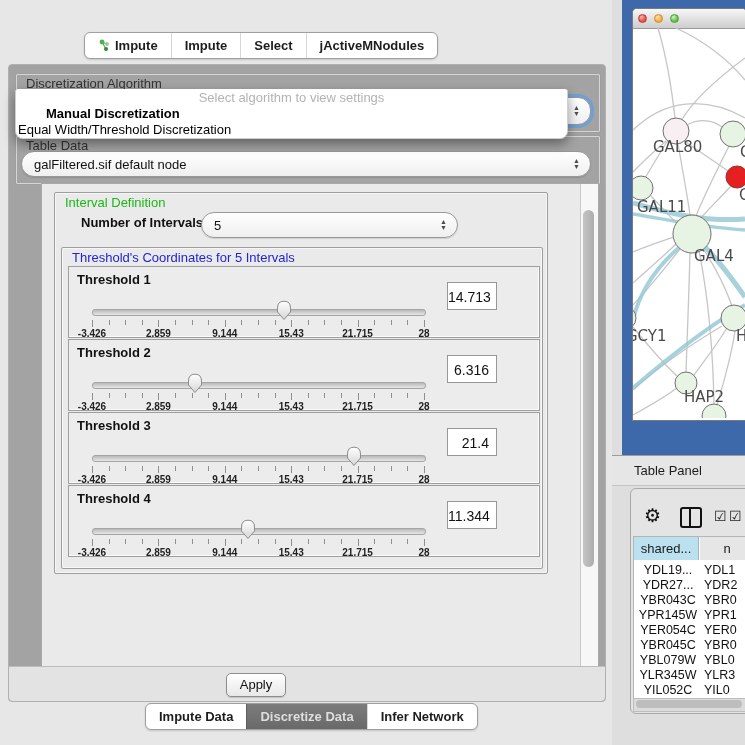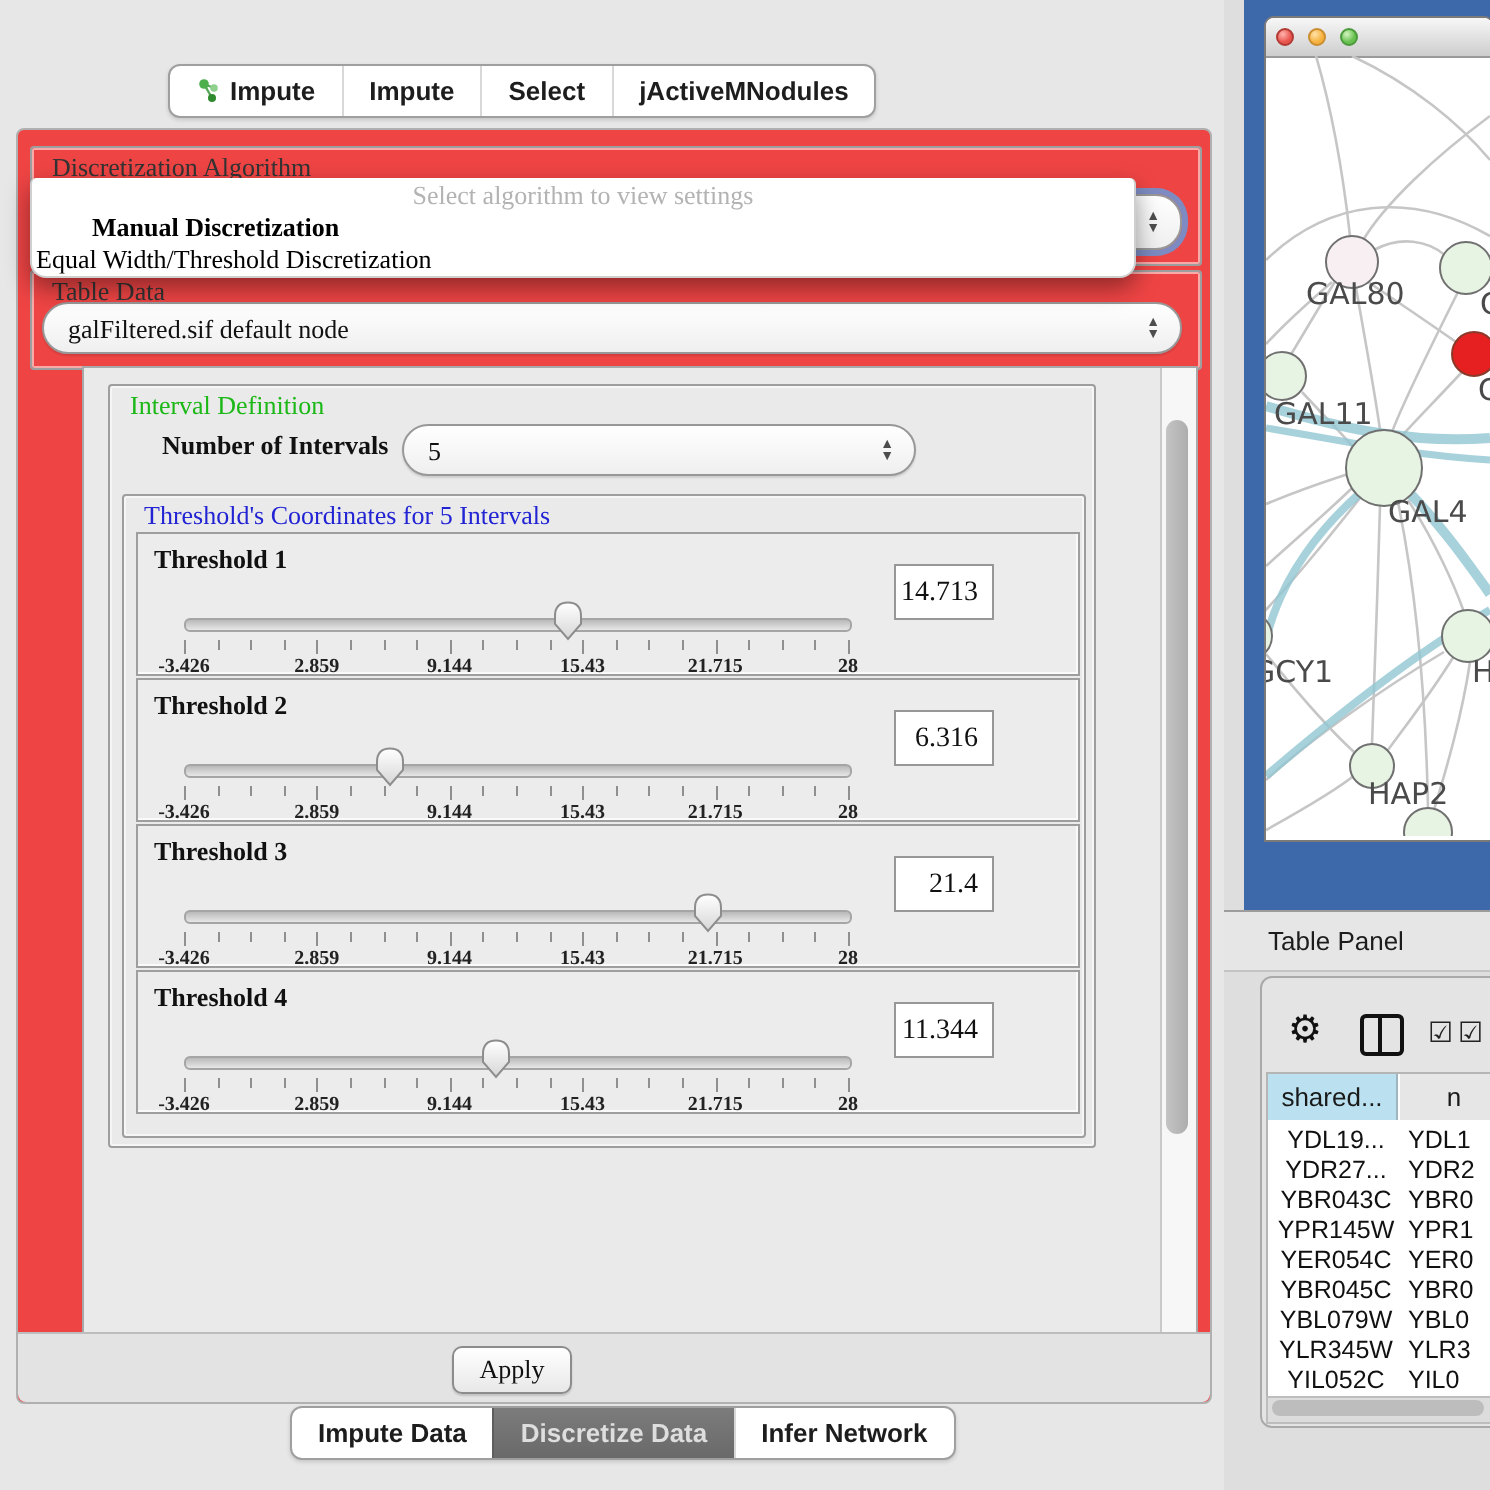--- a/index.html
+++ b/index.html
@@ -21,22 +21,22 @@
           overflow:hidden;box-shadow:0 1px 2px rgba(0,0,0,.15);}
   .tab{font-size:13px;font-weight:bold;color:#1d1d1d;line-height:23px;
        padding:0 13px;white-space:nowrap;border-left:1px solid #d8d8d8;
        display:flex;align-items:center;gap:5px;}
   .tab:first-child{border-left:none;}
   .tab.sel{background:linear-gradient(#7c7c7c,#696969);color:#dedede;
            border-left-color:#5e5e5e;}
   #top-tabs{left:84px;top:32px;height:25px;}
   #bottom-tabs{left:145px;top:703px;height:25px;}
   
-  #content{left:8px;top:64px;width:596px;height:636px;background:#ef4444;
-           border:1px solid #b0b0b0;border-radius:4px;font-family:Liberation Serif, serif;}
+  #content{left:8px;top:64px;width:596px;height:636px;background:#a3a3a3;
+           border:1px solid #b0b0b0;border-radius:4px;}
   .grp{position:absolute;border:1px solid #9e9e9e;border-radius:2px;
        box-shadow:inset 0 0 0 1px rgba(255,255,255,.55);}
   .grp-ttl{position:absolute;left:8px;top:2px;font-size:13px;color:#333;
            background:transparent;padding:0 2px;white-space:nowrap;}
   .ttl-green{color:#1cb817;}
   .ttl-blue{color:#2224d4;}
   .combo{position:absolute;height:26px;border:1px solid #989898;border-radius:13px;
          background:linear-gradient(#ffffff,#efefef);font-size:13px;color:#111;
          line-height:26px;padding-left:12px;box-sizing:border-box;
          box-shadow:0 1px 1px rgba(0,0,0,.12);}

